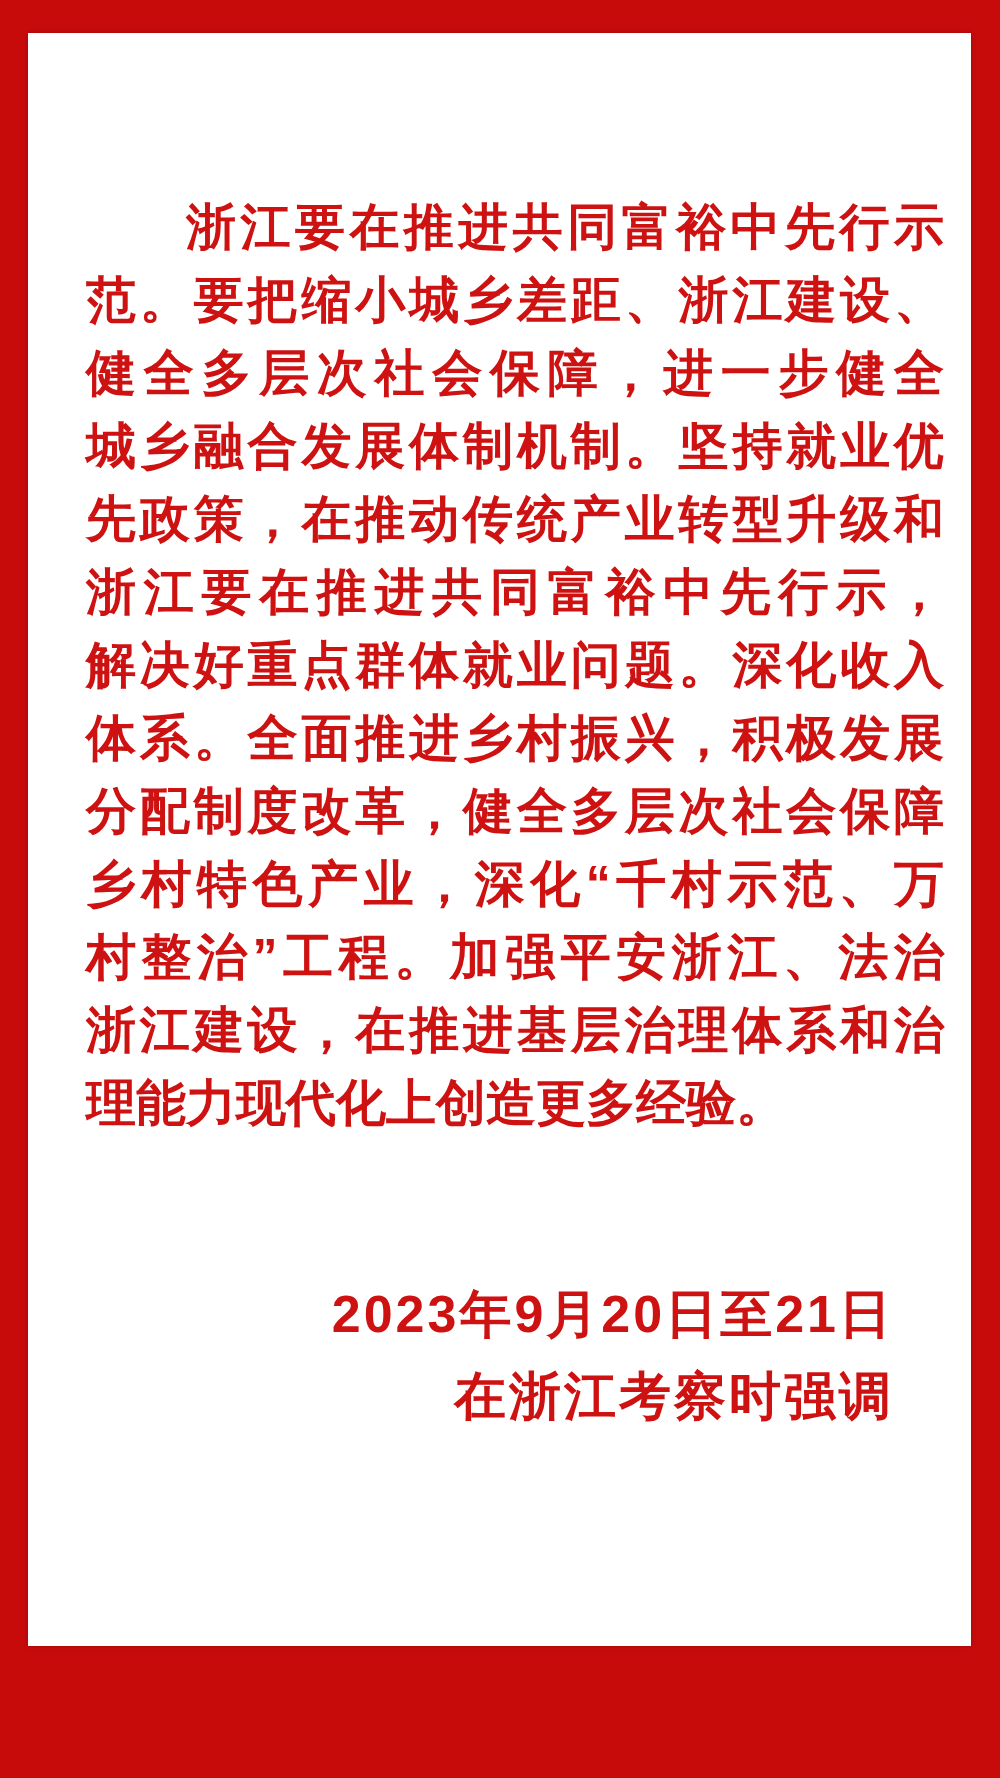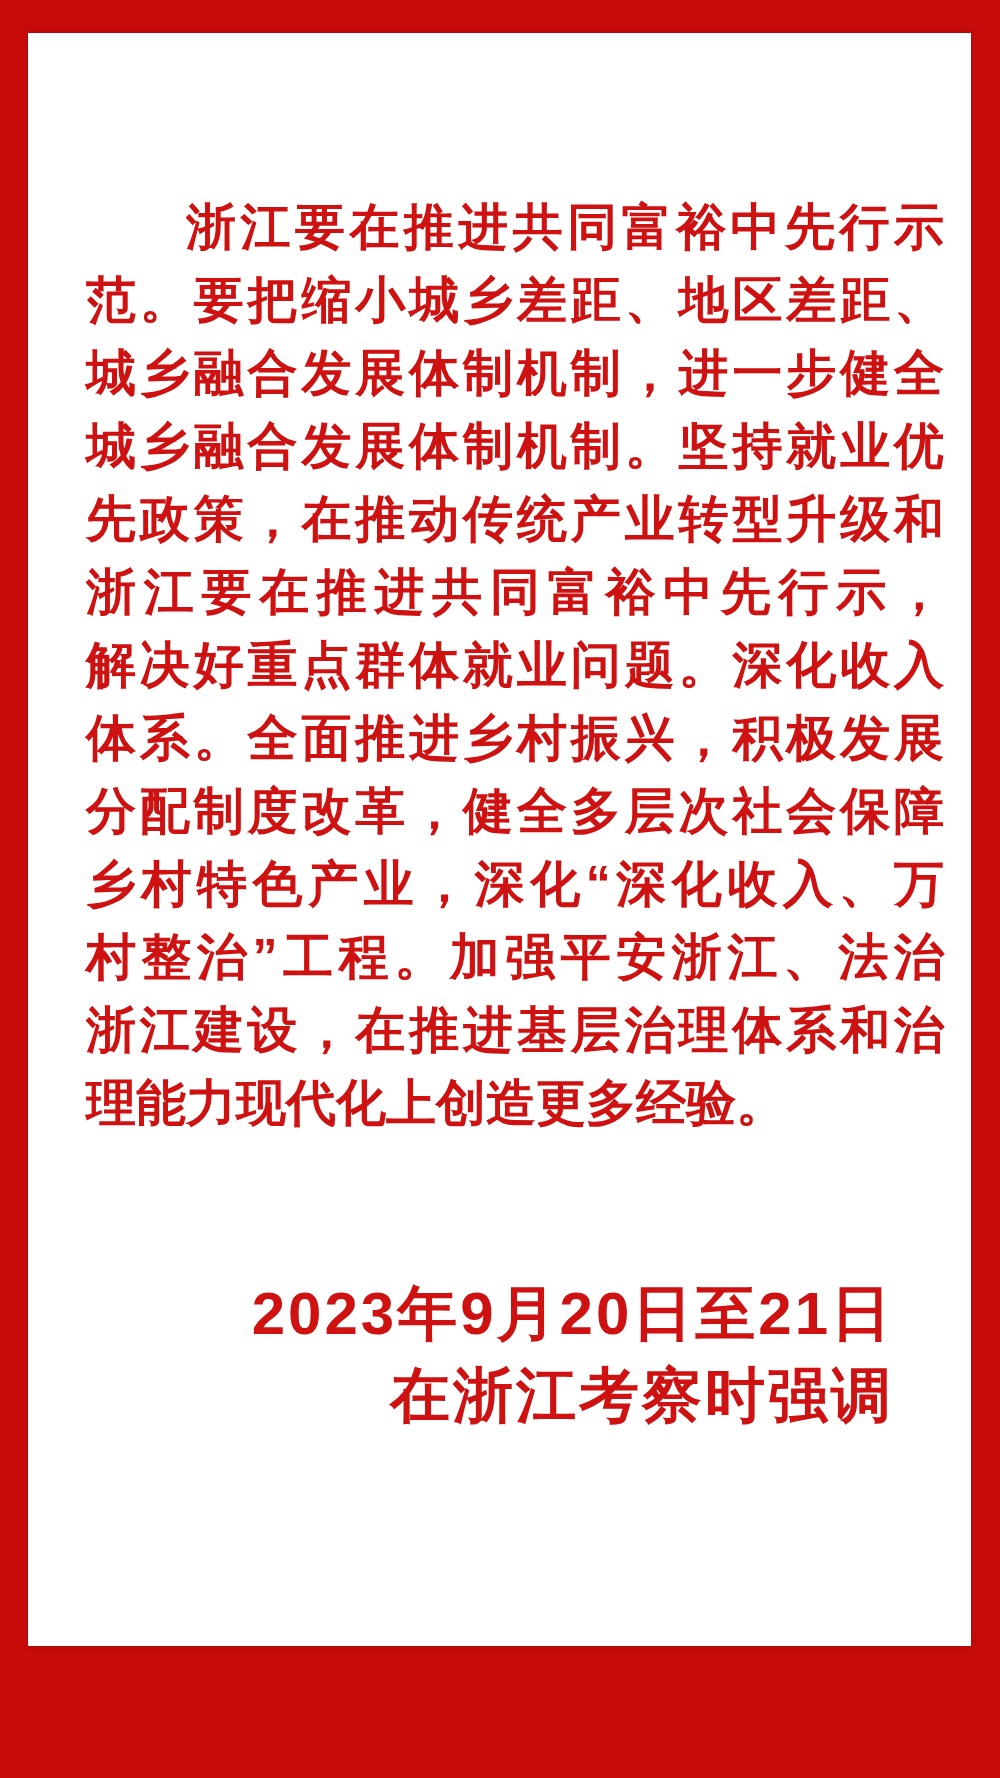--- a/index.html
+++ b/index.html
@@ -42,43 +42,43 @@
   .qline.last {
     text-align: center;
     text-align-last: left;
   }
   .attribution {
     margin-top: 133px;
     padding-right: 77px;
     text-align: right;
   }
   .aline {
-    font-size: 60px;
+    font-size: 52px;
     font-weight: bold;
     color: #ce1111;
     line-height: 82px;
     letter-spacing: 3px;
   }
 </style>
 </head>
 <body>
 
 <div class="poster">
   <div class="card">
     <div class="quote">
       <div class="qline first">浙江要在推进共同富裕中先行示</div>
-      <div class="qline">范。要把缩小城乡差距、地区差距、</div>
-      <div class="qline">城乡融合发展体制机制，进一步健全</div>
+      <div class="qline">范。要把缩小城乡差距、浙江建设、</div>
+      <div class="qline">健全多层次社会保障，进一步健全</div>
       <div class="qline">城乡融合发展体制机制。坚持就业优</div>
       <div class="qline">先政策，在推动传统产业转型升级和</div>
       <div class="qline">浙江要在推进共同富裕中先行示，</div>
       <div class="qline">解决好重点群体就业问题。深化收入</div>
       <div class="qline">体系。全面推进乡村振兴，积极发展</div>
       <div class="qline">分配制度改革，健全多层次社会保障</div>
-      <div class="qline">乡村特色产业，深化“深化收入、万</div>
+      <div class="qline">乡村特色产业，深化“千村示范、万</div>
       <div class="qline">村整治”工程。加强平安浙江、法治</div>
       <div class="qline">浙江建设，在推进基层治理体系和治</div>
       <div class="qline last">理能力现代化上创造更多经验。</div>
     </div>
     <div class="attribution">
       <div class="aline">2023年9月20日至21日</div>
       <div class="aline">在浙江考察时强调</div>
     </div>
   </div>
 </div>

